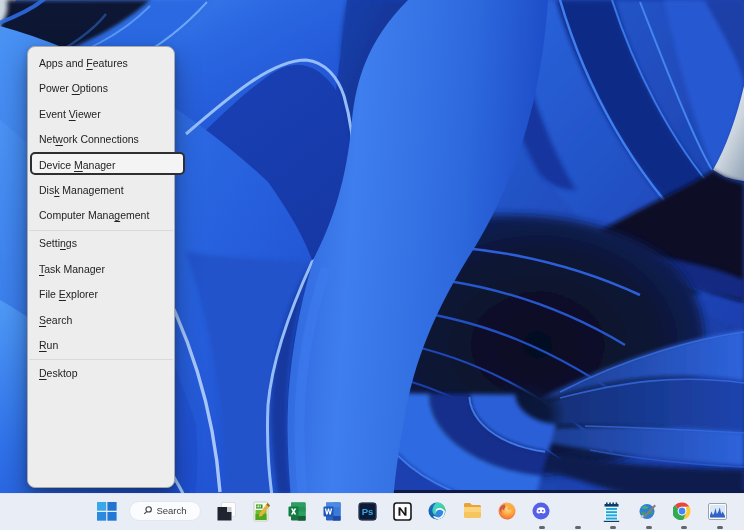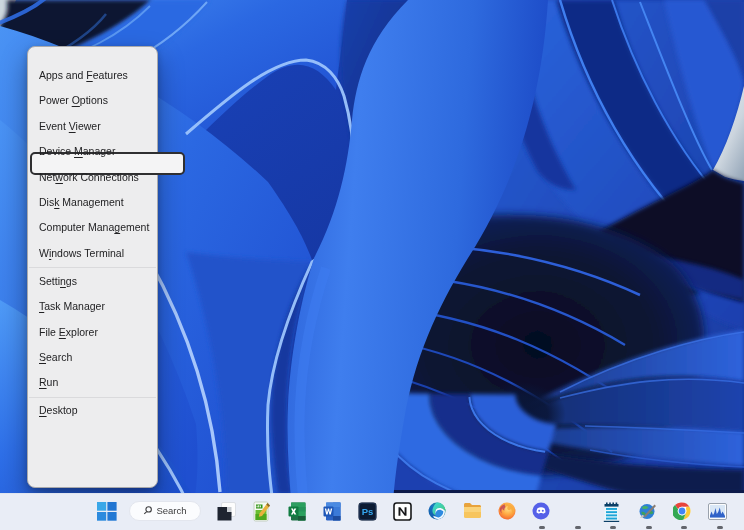--- a/index.html
+++ b/index.html
@@ -1,21 +1,21 @@
 <!DOCTYPE html>
 <html><head>
 <meta charset="utf-8">
 <style>
 html,body{margin:0;padding:0;width:744px;height:530px;overflow:hidden;background:#0b1638;}
 body{font-family:"Liberation Sans",sans-serif;position:relative;}
 #wall{position:absolute;left:0;top:0;width:744px;height:530px;}
 
-#menu{position:absolute;left:27px;top:46px;width:131px;height:442px;background:#ededee;
+#menu{position:absolute;left:27px;top:46px;width:148px;height:442px;background:#ededee;
 border:1px solid #a9a9ab;border-radius:8px;box-sizing:border-box;
-box-shadow:0 12px 26px rgba(0,0,0,.34), 0 2px 6px rgba(0,0,0,.18);padding-top:16px;z-index:5;}
+box-shadow:0 12px 26px rgba(0,0,0,.34), 0 2px 6px rgba(0,0,0,.18);padding-top:4px;z-index:5;}
 .mi{height:25.4px;line-height:25.4px;padding-left:11px;font-size:10.5px;color:#222224;
 white-space:nowrap;position:relative;}
 .sep{height:2.6px;position:relative;}
 .sep:after{content:"";position:absolute;left:1px;right:1px;top:1px;height:1px;background:#dadadc;}
 .mi u{text-decoration:underline;text-underline-offset:2px;}
 #focus{position:absolute;left:2px;top:105px;width:155px;height:23px;border:2px solid #2f2f31;
 border-radius:5px;background:#f4f4f5;box-sizing:border-box;}
 
 #bar{position:absolute;left:0;top:493px;width:744px;height:37px;background:#e9edf6;z-index:6;
 border-top:1px solid #dfe4ee;box-sizing:border-box;}
@@ -177,25 +177,24 @@
 <path d="M408,0 L548,0 C542,95 518,180 468,258 C436,310 414,360 404,420 C396,465 392,500 392,530 L294,530 C290,490 286,445 288,405 C290,362 298,310 314,258 C338,212 348,166 352,120 C356,80 368,40 408,0 Z" fill="url(#gRib)"></path>
 <path d="M326,268 C310,316 302,364 300,405 C298,450 302,490 306,526" stroke="#3e7cf0" stroke-width="10" fill="none" opacity="0.6"></path>
 
 </svg>
 
 <div id="menu">
 <div id="focus"></div>
 <div class="mi">Apps and <u>F</u>eatures</div>
 <div class="mi">Power <u>O</u>ptions</div>
 <div class="mi">Event <u>V</u>iewer</div>
+<div class="mi">Net<u>w</u>ork Connections</div>
 <div class="mi">Device <u>M</u>anager</div>
-<div class="mi">Net<u>w</u>ork Connections</div>
 <div class="mi">Dis<u>k</u> Management</div>
 <div class="mi">Computer Mana<u>g</u>ement</div>
-<div class="mi">W<u>i</u>ndows Terminal</div>
 <div class="sep"></div>
 <div class="mi">Setti<u>n</u>gs</div>
 <div class="mi"><u>T</u>ask Manager</div>
 <div class="mi">File <u>E</u>xplorer</div>
 <div class="mi"><u>S</u>earch</div>
 <div class="mi"><u>R</u>un</div>
 <div class="sep"></div>
 <div class="mi"><u>D</u>esktop</div>
 </div>
 

